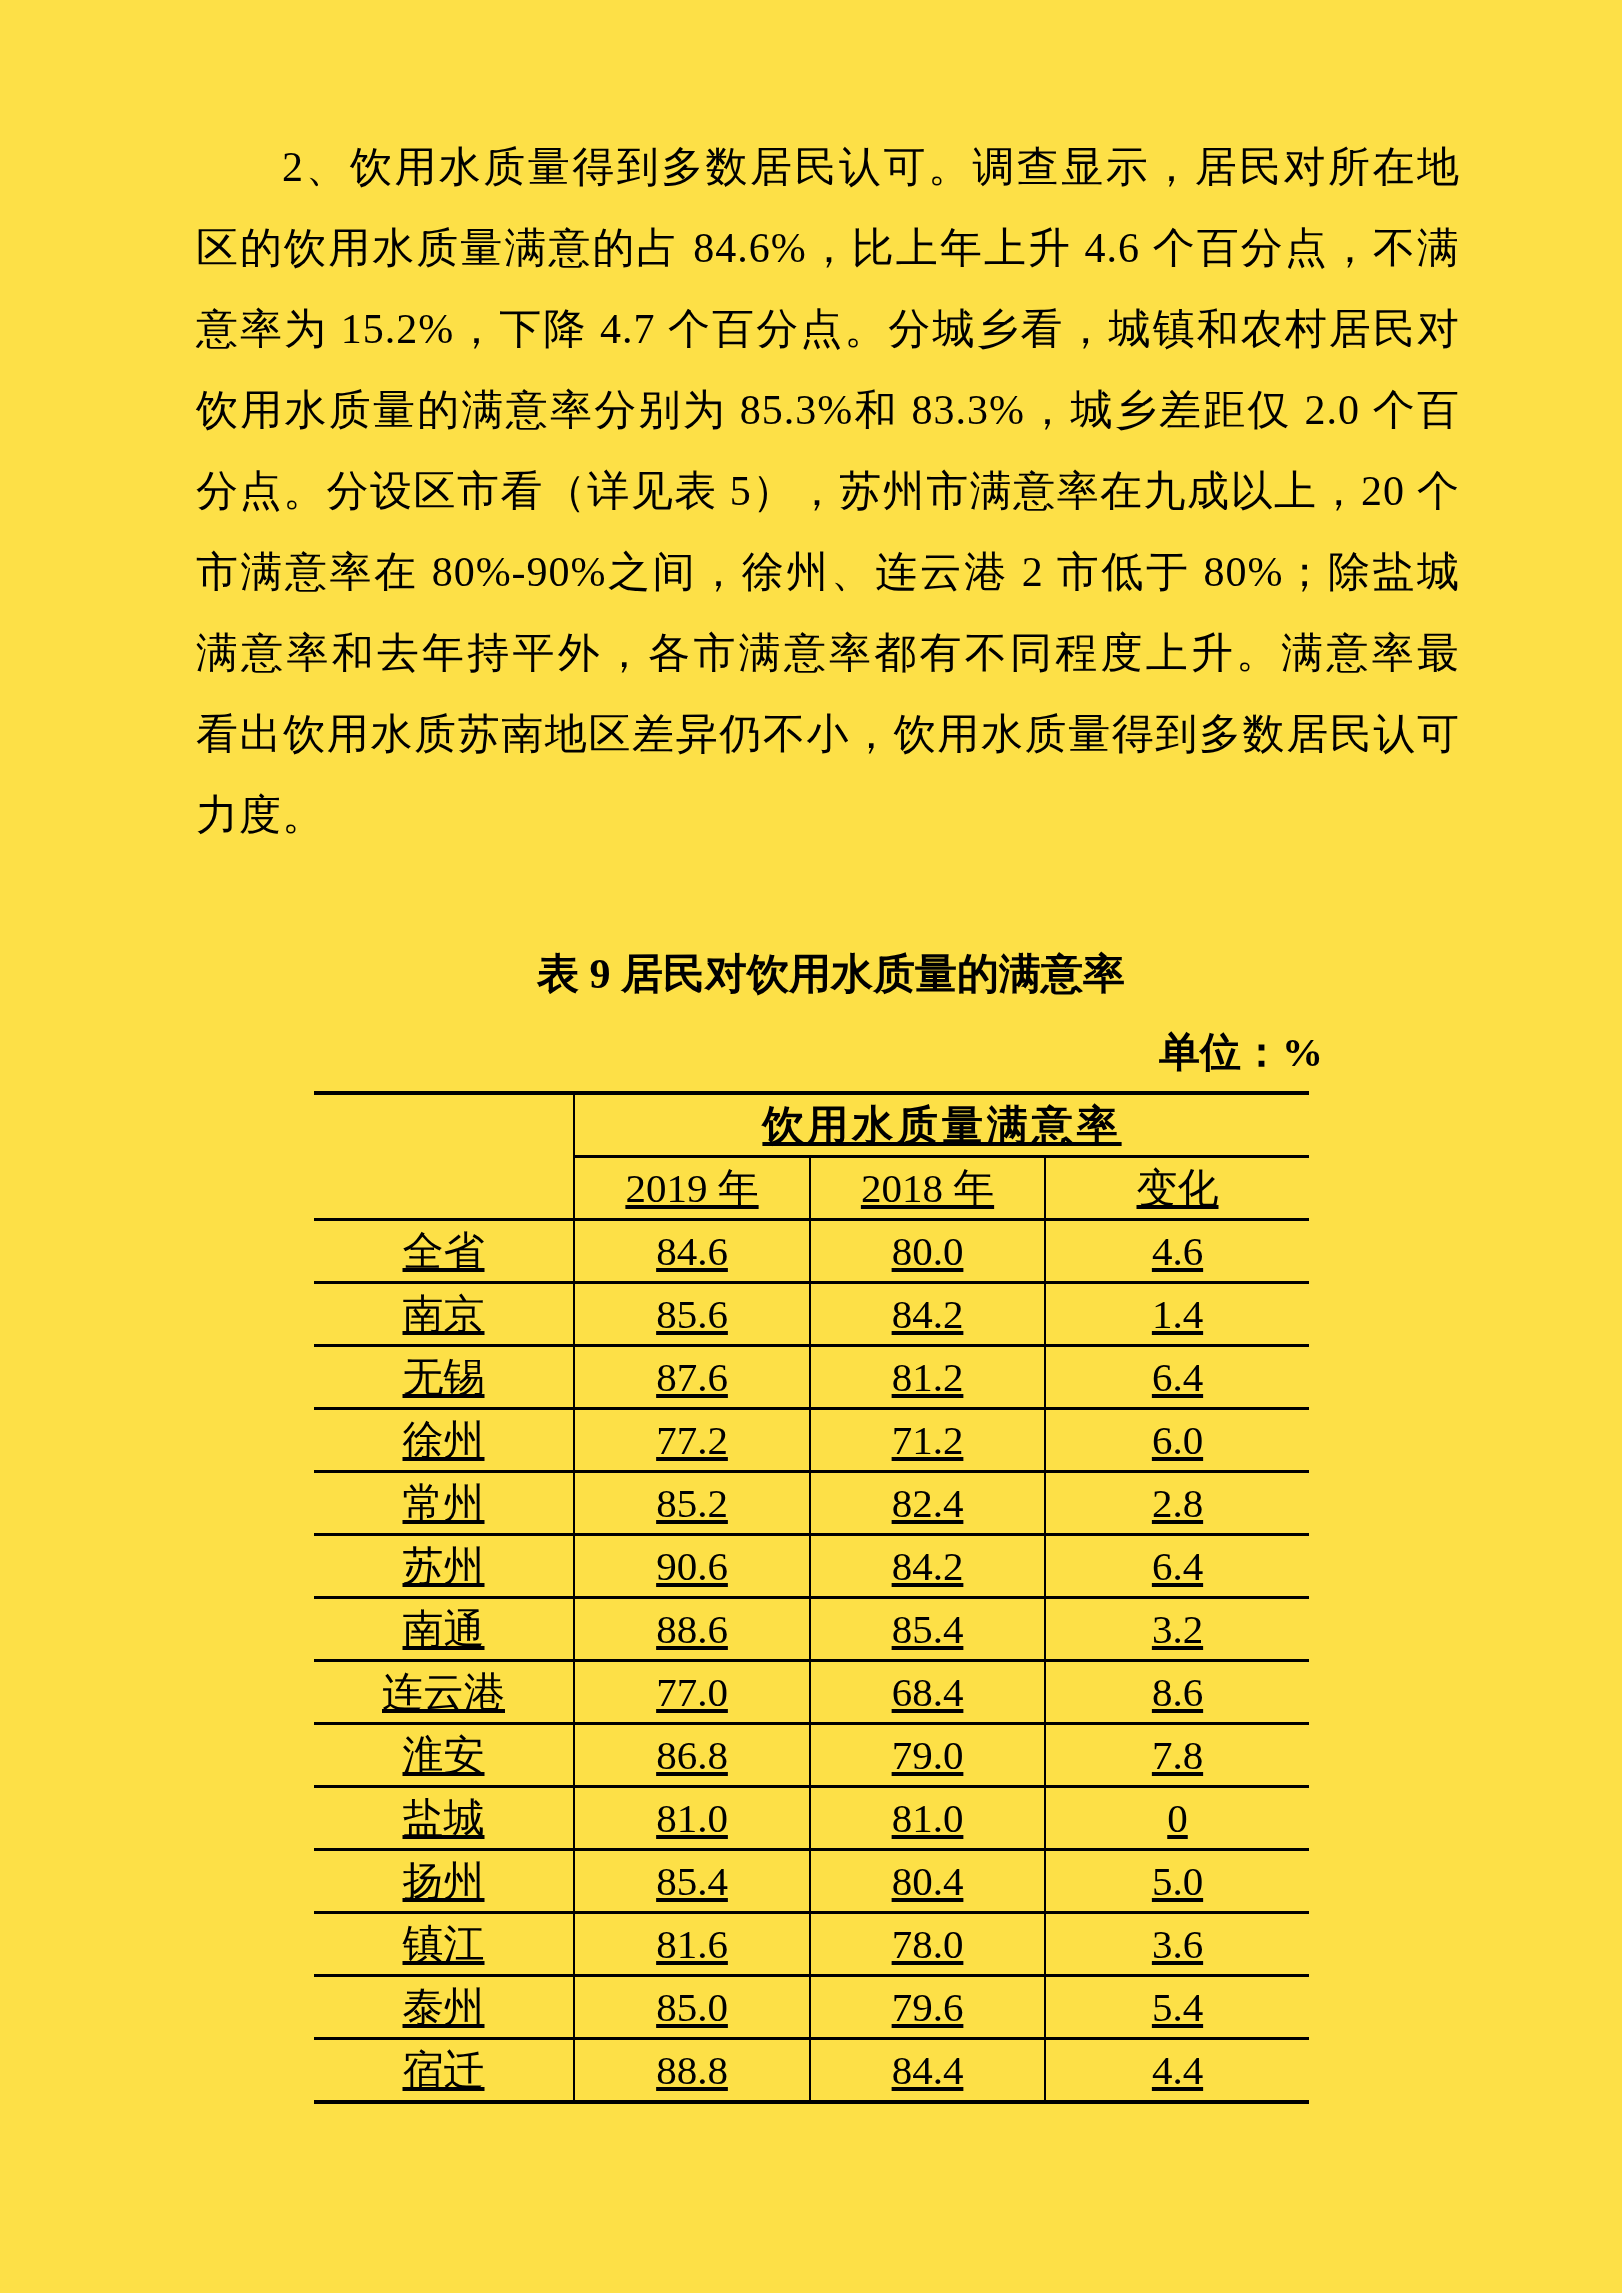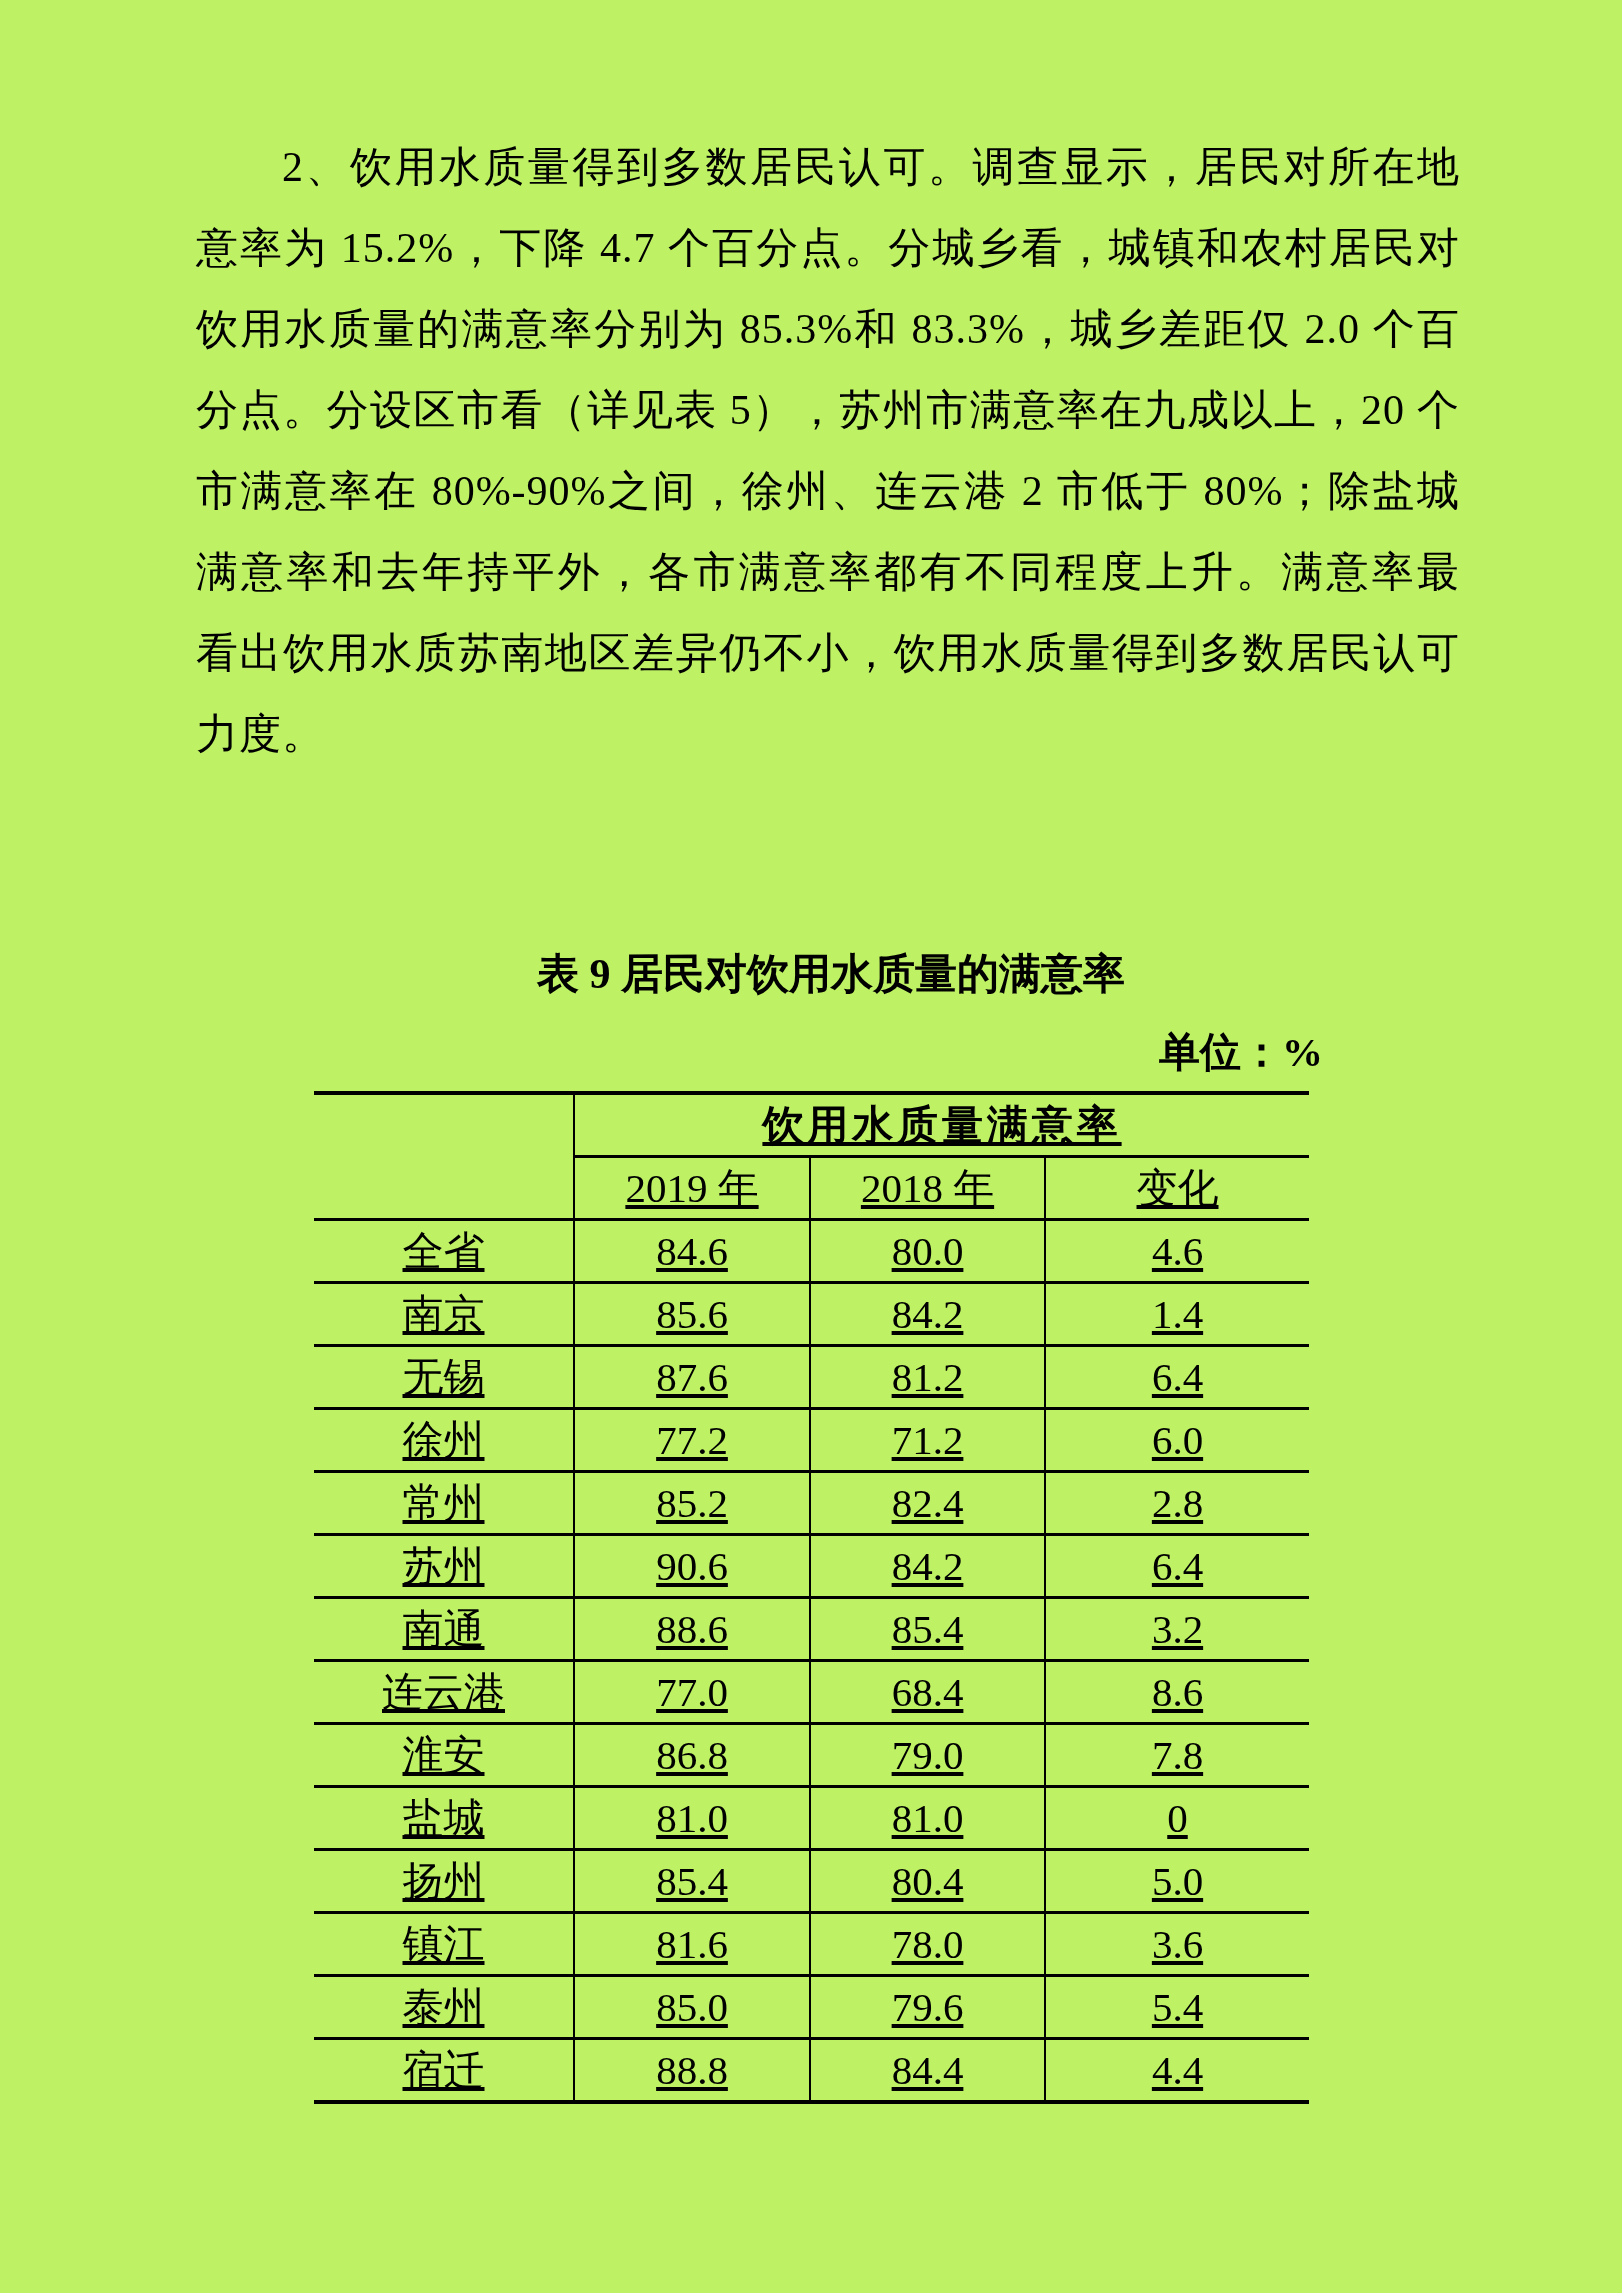--- a/index.html
+++ b/index.html
@@ -5,21 +5,21 @@
   html, body {
     margin: 0;
     padding: 0;
     background: #e8e8e8;
   }
   .page {
     position: relative;
     width: 1622px;
     height: 2294px;
     margin: 0 auto;
-    background: #bef264;
+    background: #fde047;
     color: #000000;
     font-family: "Liberation Serif", "DejaVu Serif", serif;
     overflow: hidden;
   }
 
   
   .para {
     position: absolute;
     left: 196px;
     top: 127px;
@@ -101,20 +101,21 @@
   col.c3 { width: 235px; }
   col.c4 { width: 264px; }
 </style>
 </head>
 <body>
 
 <div class="page">
 
   <div class="para">
     <div class="pline pline-first">2、饮用水质量得到多数居民认可。调查显示，居民对所在地</div>
+    <div class="pline">区的饮用水质量满意的占 84.6%，比上年上升 4.6 个百分点，不满</div>
     <div class="pline">意率为 15.2%，下降 4.7 个百分点。分城乡看，城镇和农村居民对</div>
     <div class="pline">饮用水质量的满意率分别为 85.3%和 83.3%，城乡差距仅 2.0 个百</div>
     <div class="pline">分点。分设区市看（详见表 5），苏州市满意率在九成以上，20 个</div>
     <div class="pline">市满意率在 80%-90%之间，徐州、连云港 2 市低于 80%；除盐城</div>
     <div class="pline">满意率和去年持平外，各市满意率都有不同程度上升。满意率最</div>
     <div class="pline">看出饮用水质苏南地区差异仍不小，饮用水质量得到多数居民认可</div>
     <div class="pline pline-last">力度。</div>
   </div>
 
   <div class="table-title">表 9 居民对饮用水质量的满意率</div>

